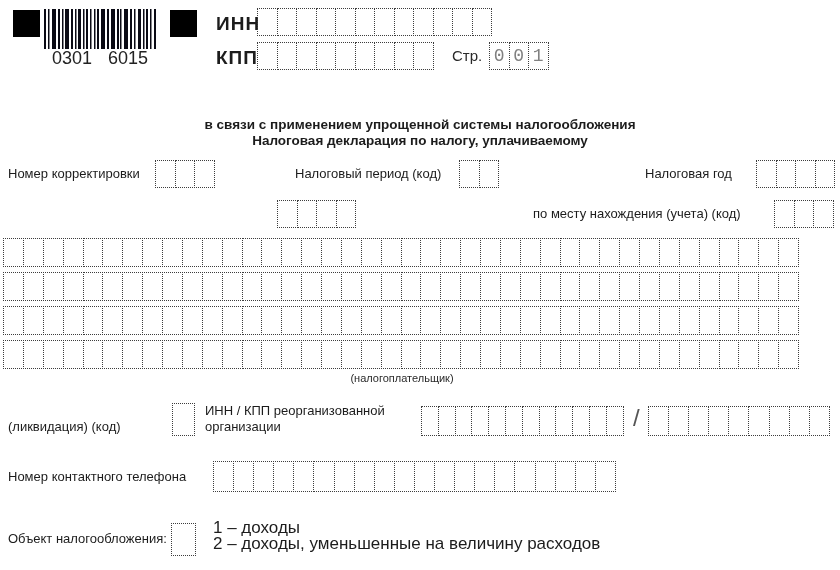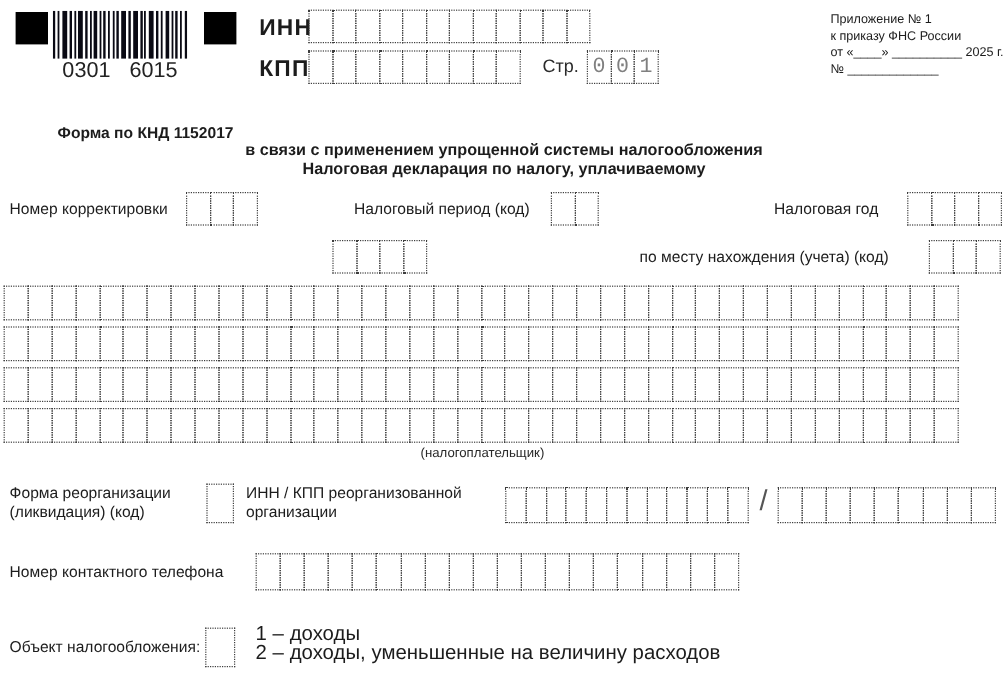--- a/index.html
+++ b/index.html
@@ -111,28 +111,21 @@
       <div class="cell"></div>
     </div>
 
   <div class="abs str-lbl" style="left:452px; top:47px;">Стр.</div>
   <div class="cells" style="left:489px; top:42px;">
       <div class="cell">0</div>
       <div class="cell">0</div>
       <div class="cell">1</div>
     </div>
 
-  <div id="appendix">
-    <div>Приложение № 1</div>
-    <div>к приказу ФНС России</div>
-    <div>от «____» __________ 2025 г.</div>
-    <div>№ _____________</div>
-  </div>
-
-  <div id="knd">Форма по КНД 1152017</div>
+
   <div id="title">
     <div>в связи с применением упрощенной системы налогообложения</div>
     <div>Налоговая декларация по налогу, уплачиваемому</div>
   </div>
 
   <div class="abs lbl" style="left:8px; top:166px;">Номер корректировки</div>
   <div class="cells" style="left:155px; top:160px;">
       <div class="cell"></div>
       <div class="cell"></div>
       <div class="cell"></div>
@@ -329,21 +322,20 @@
       <div class="cell"></div>
       <div class="cell"></div>
       <div class="cell"></div>
       <div class="cell"></div>
       <div class="cell"></div>
       <div class="cell"></div>
       <div class="cell"></div>
     </div>
   <div class="abs small-cap" style="left:0; top:372px; width:804px; text-align:center;">(налогоплательщик)</div>
 
-  <div class="abs lbl" style="left:8px; top:403px;">Форма реорганизации</div>
   <div class="abs lbl" style="left:8px; top:419px;">(ликвидация) (код)</div>
   <div class="cells" style="left:172px; top:403px; --w:23px; --h:33px;">
       <div class="cell"></div>
     </div>
 
   <div class="abs lbl" style="left:205px; top:403px;">ИНН / КПП реорганизованной</div>
   <div class="abs lbl" style="left:205px; top:419px;">организации</div>
   <div class="cells" style="left:421px; top:406px; --w:17.8px; --h:30px;">
       <div class="cell"></div>
       <div class="cell"></div>

